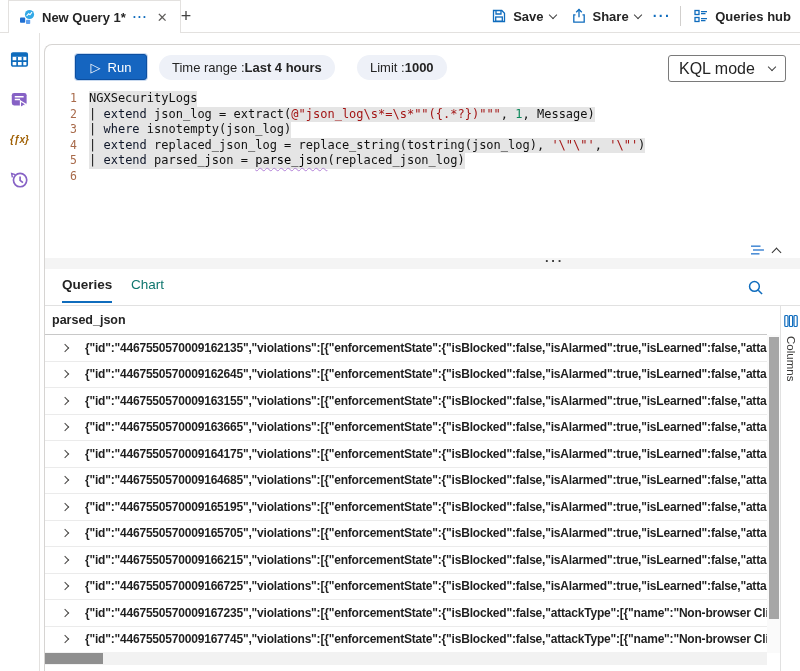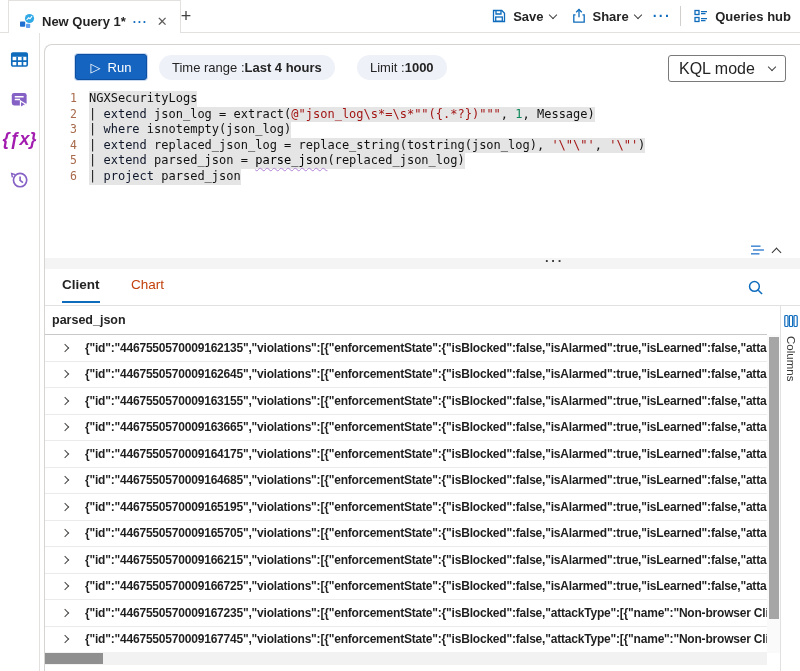--- a/index.html
+++ b/index.html
@@ -1,39 +1,39 @@
 <!DOCTYPE html>
 <html><head>
 <meta charset="utf-8">
 <style>
   * { box-sizing: border-box; margin: 0; padding: 0; }
   html,body { width:800px; height:671px; background:#fff; font-family:"Liberation Sans",sans-serif; overflow:hidden; }
   .stage { position:relative; width:800px; height:671px; background:#fff; }
 
   
   .tabbar { position:absolute; left:0; top:0; width:800px; height:33px; background:#fff; border-bottom:1px solid #e3e1df; }
-  .tab { position:absolute; left:8px; top:0; height:33px; display:flex; align-items:flex-end; gap:7px;
+  .tab { position:absolute; left:8px; top:0; height:33px; display:flex; align-items:center; gap:7px;
          padding:4px 10px; background:#fff; border:1px solid #e3e1df; border-bottom:none; }
   .tab-title { font-size:13px; font-weight:700; color:#242424; white-space:nowrap; }
   .tab-dots { color:#0f6cbd; font-weight:700; font-size:12px; letter-spacing:1px; cursor:pointer; }
   .tab-close { color:#605e5c; font-size:13px; cursor:pointer; padding:0 2px; }
   .newtab { position:absolute; left:174px; top:4px; width:24px; height:24px; display:flex; align-items:center; justify-content:center;
             color:#424242; font-size:18px; font-weight:400; cursor:pointer; }
   .top-actions { position:absolute; right:6px; top:0; height:32px; display:flex; align-items:center; gap:9px; }
   .action { display:flex; align-items:center; gap:6px; font-size:13px; color:#242424; cursor:pointer; padding:0 3px;font-weight:bold; }
   .chev { display:inline-block; width:6px; height:6px; border-right:1.4px solid #424242; border-bottom:1.4px solid #424242;
           transform:rotate(45deg); margin-top:-3px; }
   .overflow-dots { color:#0f6cbd; font-weight:700; font-size:14px; letter-spacing:1.5px; cursor:pointer; }
   .vdivider { width:1px; height:20px; background:#d1cfcd; }
 
   
   .sidebar { position:absolute; left:0; top:33px; width:40px; height:638px; background:#fff; border-right:1px solid #e3e1df;
              display:flex; flex-direction:column; align-items:center; padding-top:16px; gap:20px; }
   .side-icon { width:20px; height:20px; display:flex; align-items:center; justify-content:center; cursor:pointer; }
-  .fx-icon { font-size:18px; color:#a21caf; font-style:italic; font-weight:600; white-space:nowrap; }
+  .fx-icon { font-size:10px; color:#a16207; font-style:italic; font-weight:600; white-space:nowrap; }
 
   
   .card { position:absolute; left:44px; top:44px; width:756px; height:627px; background:#fff;
           border-left:1px solid #d6d4d2; border-top:1px solid #d6d4d2; border-radius:8px 0 0 0; }
 
   
   .toolbar { position:absolute; left:0; top:0; width:100%; height:46px; }
   .run-btn { position:absolute; left:30px; top:9px; height:26px; min-width:72px; display:flex; align-items:center; justify-content:center;
              gap:7px; background:#1565c0; border:1px solid #0d4fa0; border-radius:3px; color:#fff; font-size:13px;
              box-shadow:0 0 0 1px #c8d9ef; cursor:pointer; padding:0 12px; }
@@ -57,21 +57,21 @@
   .tok-u { color:#000000; text-decoration:underline wavy #b180d7 1px; text-underline-offset:3px; }
 
   
   .editor-controls { position:absolute; right:20px; top:198px; display:flex; align-items:center; gap:8px; cursor:pointer; }
   .chev-up { display:inline-block; width:7px; height:7px; border-top:1.8px solid #333; border-left:1.8px solid #333; transform:rotate(45deg); margin-top:4px; }
   .splitter { position:absolute; left:0; top:213px; width:100%; height:11px; background:#f4f4f4; cursor:row-resize; }
   .splitter-dots { position:absolute; left:500px; top:-5px; color:#3a3a3a; font-size:13px; font-weight:700; letter-spacing:2px; }
 
   
   .results-tabs { position:absolute; left:0; top:224px; width:100%; height:37px; border-bottom:1px solid #e1e1e1; }
-  .rtab { position:absolute; top:8px; font-size:13.5px; color:#c2410c; cursor:pointer; padding-bottom:9px; }
+  .rtab { position:absolute; top:8px; font-size:13.5px; color:#0f766e; cursor:pointer; padding-bottom:9px; }
   .rtab.active { font-weight:700; color:#242424; border-bottom:2.5px solid #0f6cbd; }
   .rtab-results { left:17px; }
   .rtab-chart { left:86px; }
   .search-btn { position:absolute; right:34px; top:7px; width:22px; height:22px; display:flex; align-items:center; justify-content:center; cursor:pointer; }
 
   
   .grid-header { position:absolute; left:0; top:261px; width:722px; height:29px; border-bottom:1px solid #c8c8c8;
                  display:flex; align-items:center; padding-left:7px; font-size:12.5px; font-weight:700; color:#242424; }
   .grid-rows { position:absolute; left:0; top:290px; width:722px; height:318px; overflow:hidden; }
   .grid-row { height:26.5px; display:flex; align-items:center; border-bottom:1px solid #ebebeb; cursor:pointer; background:#fff; }
@@ -200,40 +200,40 @@
       </div>
     </div>
 
     <div class="editor">
       <div>
           <div class="code-line"><span class="ln">1</span><span class="lc"><span class="tok-d">NGXSecurityLogs</span></span></div>
           <div class="code-line"><span class="ln">2</span><span class="lc"><span class="tok-d">| </span><span class="tok-k">extend</span><span class="tok-d"> json_log = extract(</span><span class="tok-s">@"json_log\s*=\s*""({.*?})"""</span><span class="tok-d">, </span><span class="tok-n">1</span><span class="tok-d">, Message)</span></span></div>
           <div class="code-line"><span class="ln">3</span><span class="lc"><span class="tok-d">| </span><span class="tok-k">where</span><span class="tok-d"> isnotempty(json_log)</span></span></div>
           <div class="code-line"><span class="ln">4</span><span class="lc"><span class="tok-d">| </span><span class="tok-k">extend</span><span class="tok-d"> replaced_json_log = replace_string(tostring(json_log), </span><span class="tok-s">'\"\"'</span><span class="tok-d">, </span><span class="tok-s">'\"'</span><span class="tok-d">)</span></span></div>
           <div class="code-line"><span class="ln">5</span><span class="lc"><span class="tok-d">| </span><span class="tok-k">extend</span><span class="tok-d"> parsed_json = </span><span class="tok-u">parse_json</span><span class="tok-d">(replaced_json_log)</span></span></div>
-          <div class="code-line"><span class="ln">6</span><span class="lc"><span class="tok-d">| </span><span class="tok-k">project</span><span class="tok-d"> parsed_json</span></span></div>
+          <div class="code-line"><span class="ln">6</span></div>
         </div>
     </div>
 
     <div class="editor-controls">
       <span>
         <svg width="16" height="14" viewBox="0 0 16 14" stroke="#4f8fd6" stroke-width="1.6" fill="none">
           <path d="M2 3.2h9.5"></path>
             <path d="M4 7h11"></path>
             <path d="M2 10.8h8.5"></path>
         </svg>
       </span>
       <span class="chev-up"></span>
     </div>
     <div class="splitter">
       <span class="splitter-dots">···</span>
     </div>
 
     <div class="results-tabs">
-      <span class="rtab rtab-results active">Client</span>
+      <span class="rtab rtab-results active">Queries</span>
       <span class="rtab rtab-chart">Chart</span>
       <span class="search-btn">
         <svg width="17" height="17" viewBox="0 0 16 16" fill="none" stroke="#0f6cbd" stroke-width="1.4">
           <circle cx="7" cy="7" r="4.6"></circle>
             <path d="M10.6 10.6 14.2 14.2"></path>
         </svg>
       </span>
     </div>
 
     <div class="grid-header">

